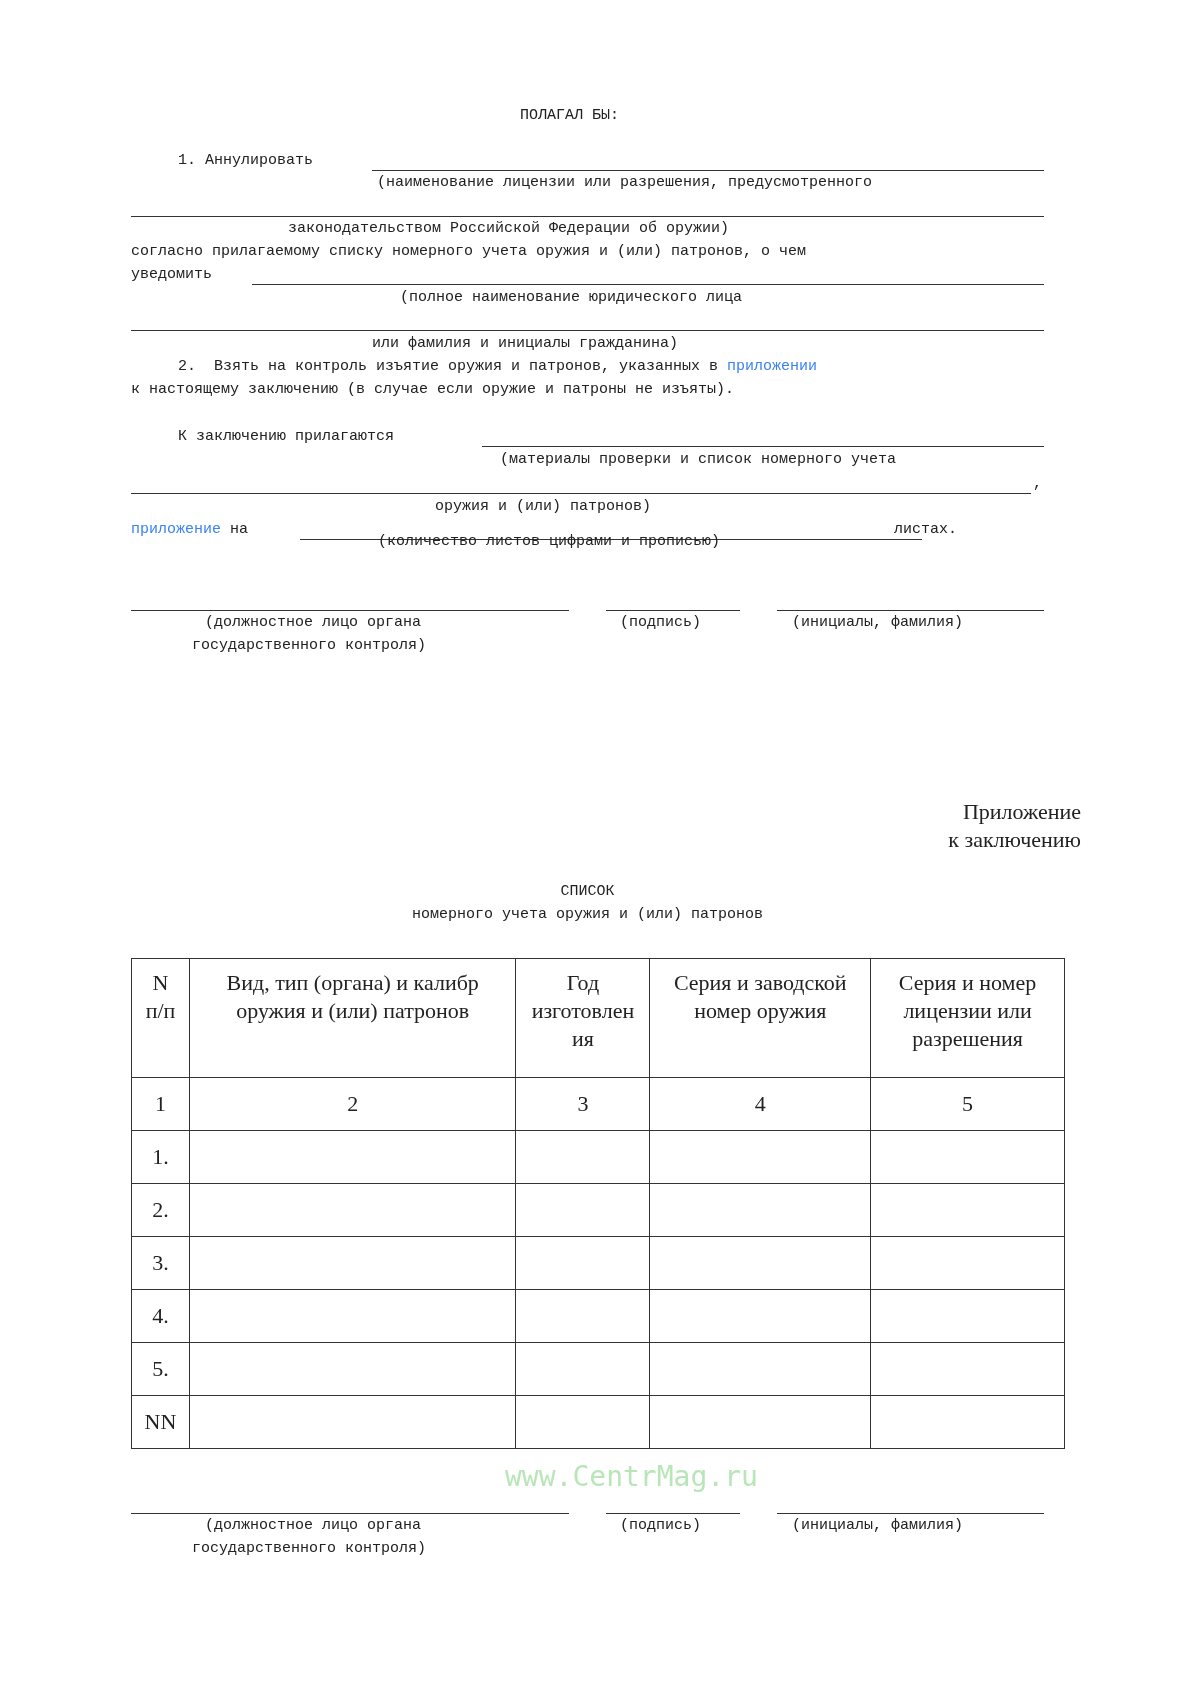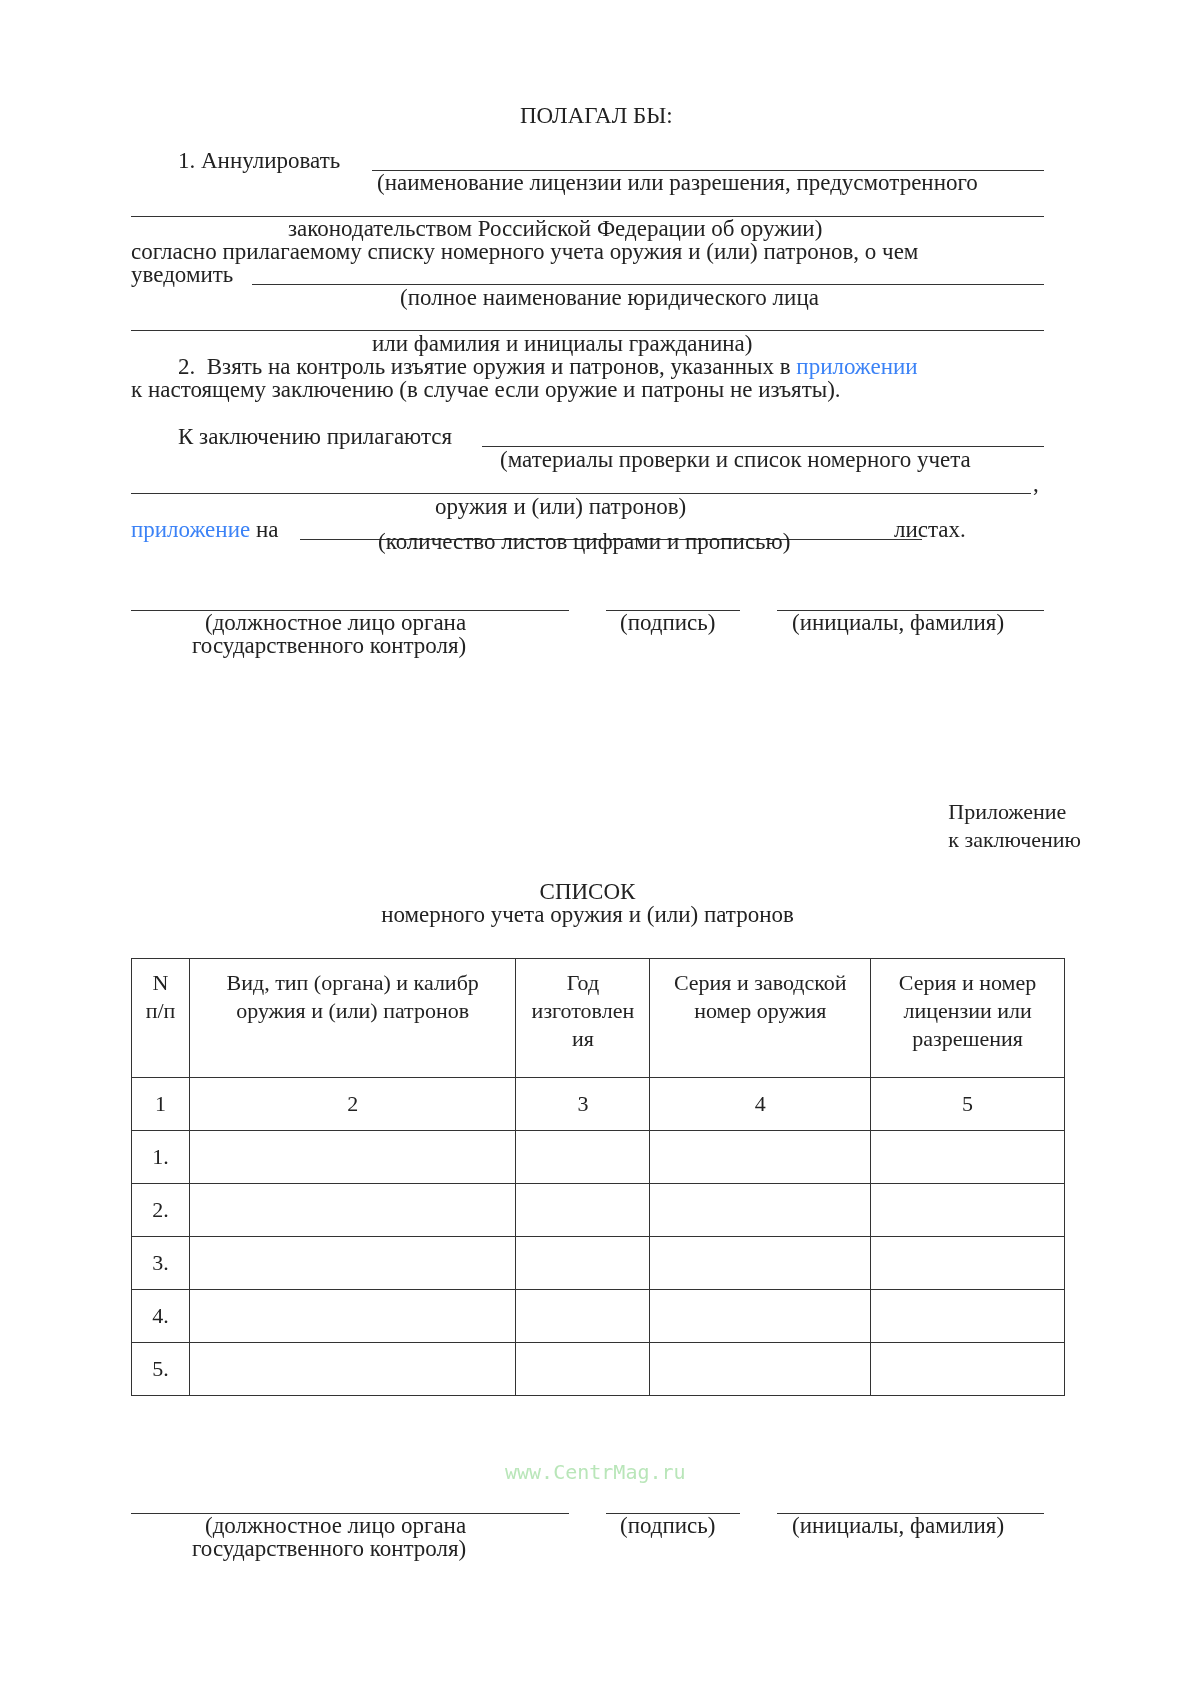--- a/index.html
+++ b/index.html
@@ -1,31 +1,31 @@
 <!DOCTYPE html>
 <html><head>
 <meta charset="utf-8">
 <style>
   html, body { margin: 0; padding: 0; background: #ffffff; }
   body { width: 1200px; height: 1697px; position: relative; overflow: hidden; color: #222; }
-  .mono { font-family: Liberation Serif, serif; font-size: 23px; }
+  .mono { font-family: Liberation Mono, monospace; font-size: 15px; }
   .serif { font-family: "Liberation Serif", "DejaVu Serif", serif; }
   .abs { position: absolute; white-space: pre; line-height: 22px; }
   .line { position: absolute; border-bottom: 1px solid #333; height: 0; }
   .gray { color: #3b82f6; }
   .center { text-align: center; }
-  .right { }
+  .right { text-align: right; }
 
   table.list { position: absolute; left: 131px; top: 958px; width: 934px; border-collapse: collapse;
     font-family: "Liberation Serif", "DejaVu Serif", serif; font-size: 22px; color: #222; }
   table.list td, table.list th { border: 1.5px solid #333; text-align: center; font-weight: normal; padding: 0 4px; }
   table.list th { vertical-align: top; height: 108px; line-height: 28px; padding-top: 10px; }
   table.list td { height: 52px; }
   .watermark { position: absolute; left: 505px; top: 1460px; font-family: "DejaVu Sans Mono", monospace;
-    font-size: 20px; color: #b9e6b9; }
+    font-size: 28px; color: #b9e6b9; }
 </style>
 </head>
 <body>
 
 <div class="abs mono" style="left:520px;top:105px;">ПОЛАГАЛ БЫ:</div>
 
 <div class="abs mono" style="left:178px;top:150px;">1. Аннулировать</div>
 <div class="line" style="left:372px;top:170px;width:672px;"></div>
 <div class="abs mono" style="left:377px;top:172px;">(наименование лицензии или разрешения, предусмотренного</div>
 <div class="line" style="left:131px;top:216px;width:913px;"></div>
@@ -137,20 +137,27 @@
         <td></td>
         <td></td>
       </tr>
       <tr>
         <td>5.</td>
         <td></td>
         <td></td>
         <td></td>
         <td></td>
       </tr>
+      <tr>
+        <td>NN</td>
+        <td></td>
+        <td></td>
+        <td></td>
+        <td></td>
+      </tr>
     </tbody>
 </table>
 
 <div class="watermark">www.CentrMag.ru</div>
 
 <div class="line" style="left:131px;top:1513px;width:438px;"></div>
 <div class="line" style="left:606px;top:1513px;width:134px;"></div>
 <div class="line" style="left:777px;top:1513px;width:267px;"></div>
 <div class="abs mono" style="left:205px;top:1515px;">(должностное лицо органа</div>
 <div class="abs mono" style="left:192px;top:1538px;">государственного контроля)</div>

